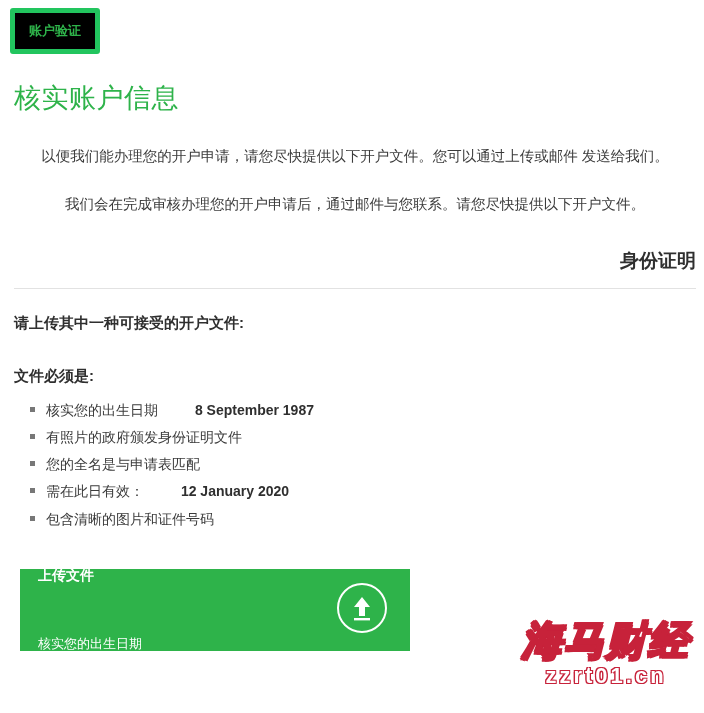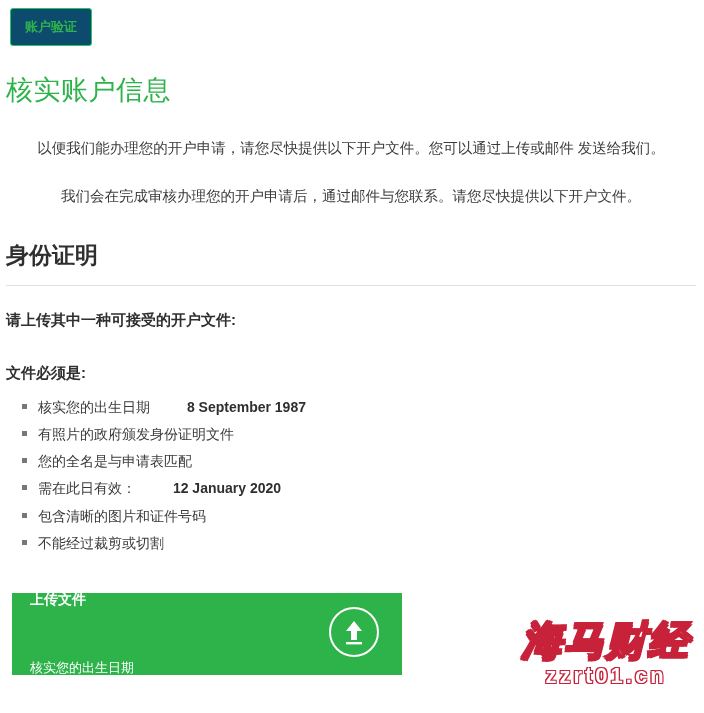--- a/index.html
+++ b/index.html
@@ -21,34 +21,34 @@
     height: 713px;
     box-sizing: border-box;
   }
 
   
   .tab-bar {
     padding: 8px 0 0 10px;
   }
   .tab {
     display: inline-block;
-    border: 1px solid #22c55e;
+    border: 5px solid #22c55e;
     border-radius: 3px;
     color: #2eb34a;
     font-size: 13px;
     font-weight: bold;
     padding: 11px 14px 12px 14px;
     line-height: 1;
-    background: #0c4a6e;
+    background: #000000;
     cursor: pointer;
   }
 
   
   .content {
-    padding: 0 8px 0 6px;
+    padding: 0 8px 0 14px;
   }
 
   h1.title {
     font-size: 27px;
     font-weight: normal;
     color: #2eb34a;
     margin: 26px 0 0 0;
     letter-spacing: 0.5px;
   }
 
@@ -57,24 +57,25 @@
     line-height: 1.5;
     color: #3b3b3b;
     margin: 30px 0 0 0;
     text-align: center;
   }
   p.para.second {
     margin-top: 26px;
   }
 
   h2.section {
-    font-size: 23px;
+    font-size: 19px;
     font-weight: bold;
     color: #2f2f2f;
     margin: 32px 0 0 0;
+    text-align: right;
   }
 
   .divider {
     border: 0;
     border-top: 1px solid #e2e2e2;
     margin: 14px 0 0 0;
   }
 
   h3.subhead {
     font-size: 15px;
@@ -212,21 +213,20 @@
 
 
     <h3 class="subhead2">文件必须是:</h3>
 
     <ul class="doclist" id="requirements">
         <li>核实您的出生日期 <b>8 September 1987</b></li>
         <li>有照片的政府颁发身份证明文件</li>
         <li>您的全名是与申请表匹配</li>
         <li>需在此日有效： <b>12 January 2020</b></li>
         <li>包含清晰的图片和证件号码</li>
-        <li>不能经过裁剪或切割</li>
       </ul>
 
     <div class="upload-box">
       <div class="upload-text">
         <span class="upload-title">上传文件</span>
         <span class="upload-sub">核实您的出生日期</span>
       </div>
       <span class="upload-icon">
         <svg width="52" height="52" viewBox="0 0 52 52" aria-hidden="true">
           <circle cx="26" cy="26" r="24" fill="none" stroke="#ffffff" stroke-width="2"></circle>

